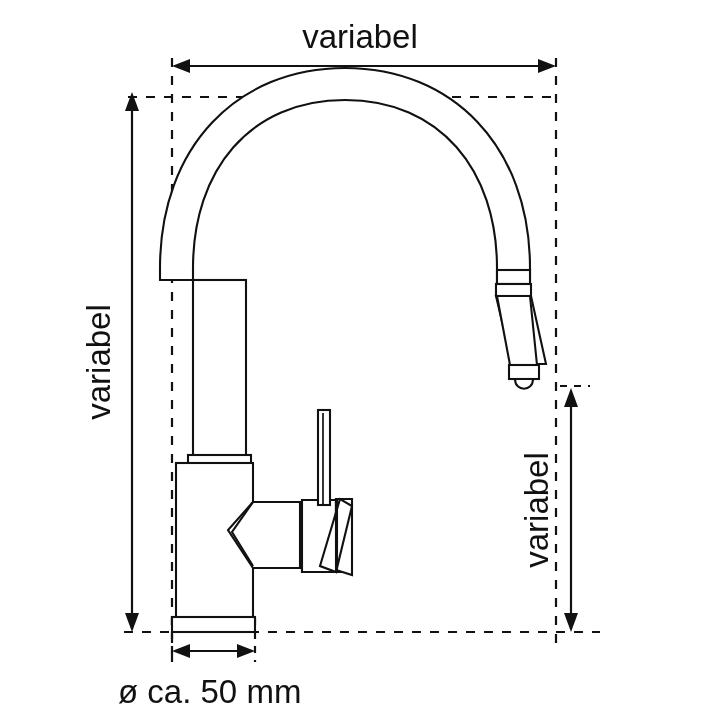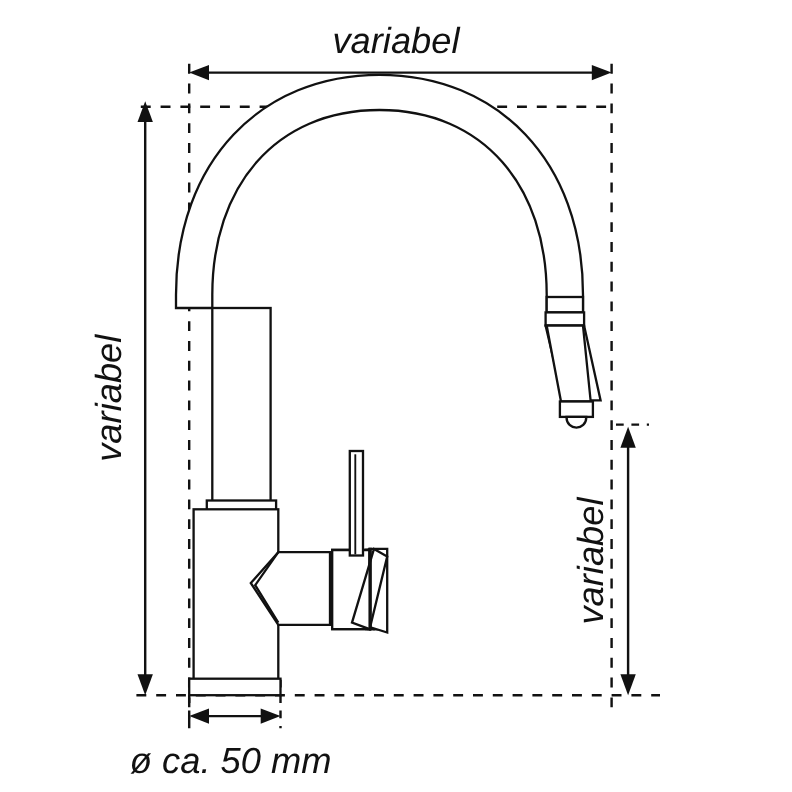--- a/index.html
+++ b/index.html
@@ -12,21 +12,20 @@
     height: 720px;
     font-family: "Liberation Sans", sans-serif;
     position: relative;
     overflow: hidden;
   }
   #canvas-wrap {
     position: absolute;
     inset: 0;
     width: 720px;
     height: 720px;
-    font-style: italic;
   }
   svg.drawing {
     display: block;
     width: 720px;
     height: 720px;
   }
   .dim-label {
     font-family: "Liberation Sans", sans-serif;
     fill: #111111;
     font-size: 33px;

